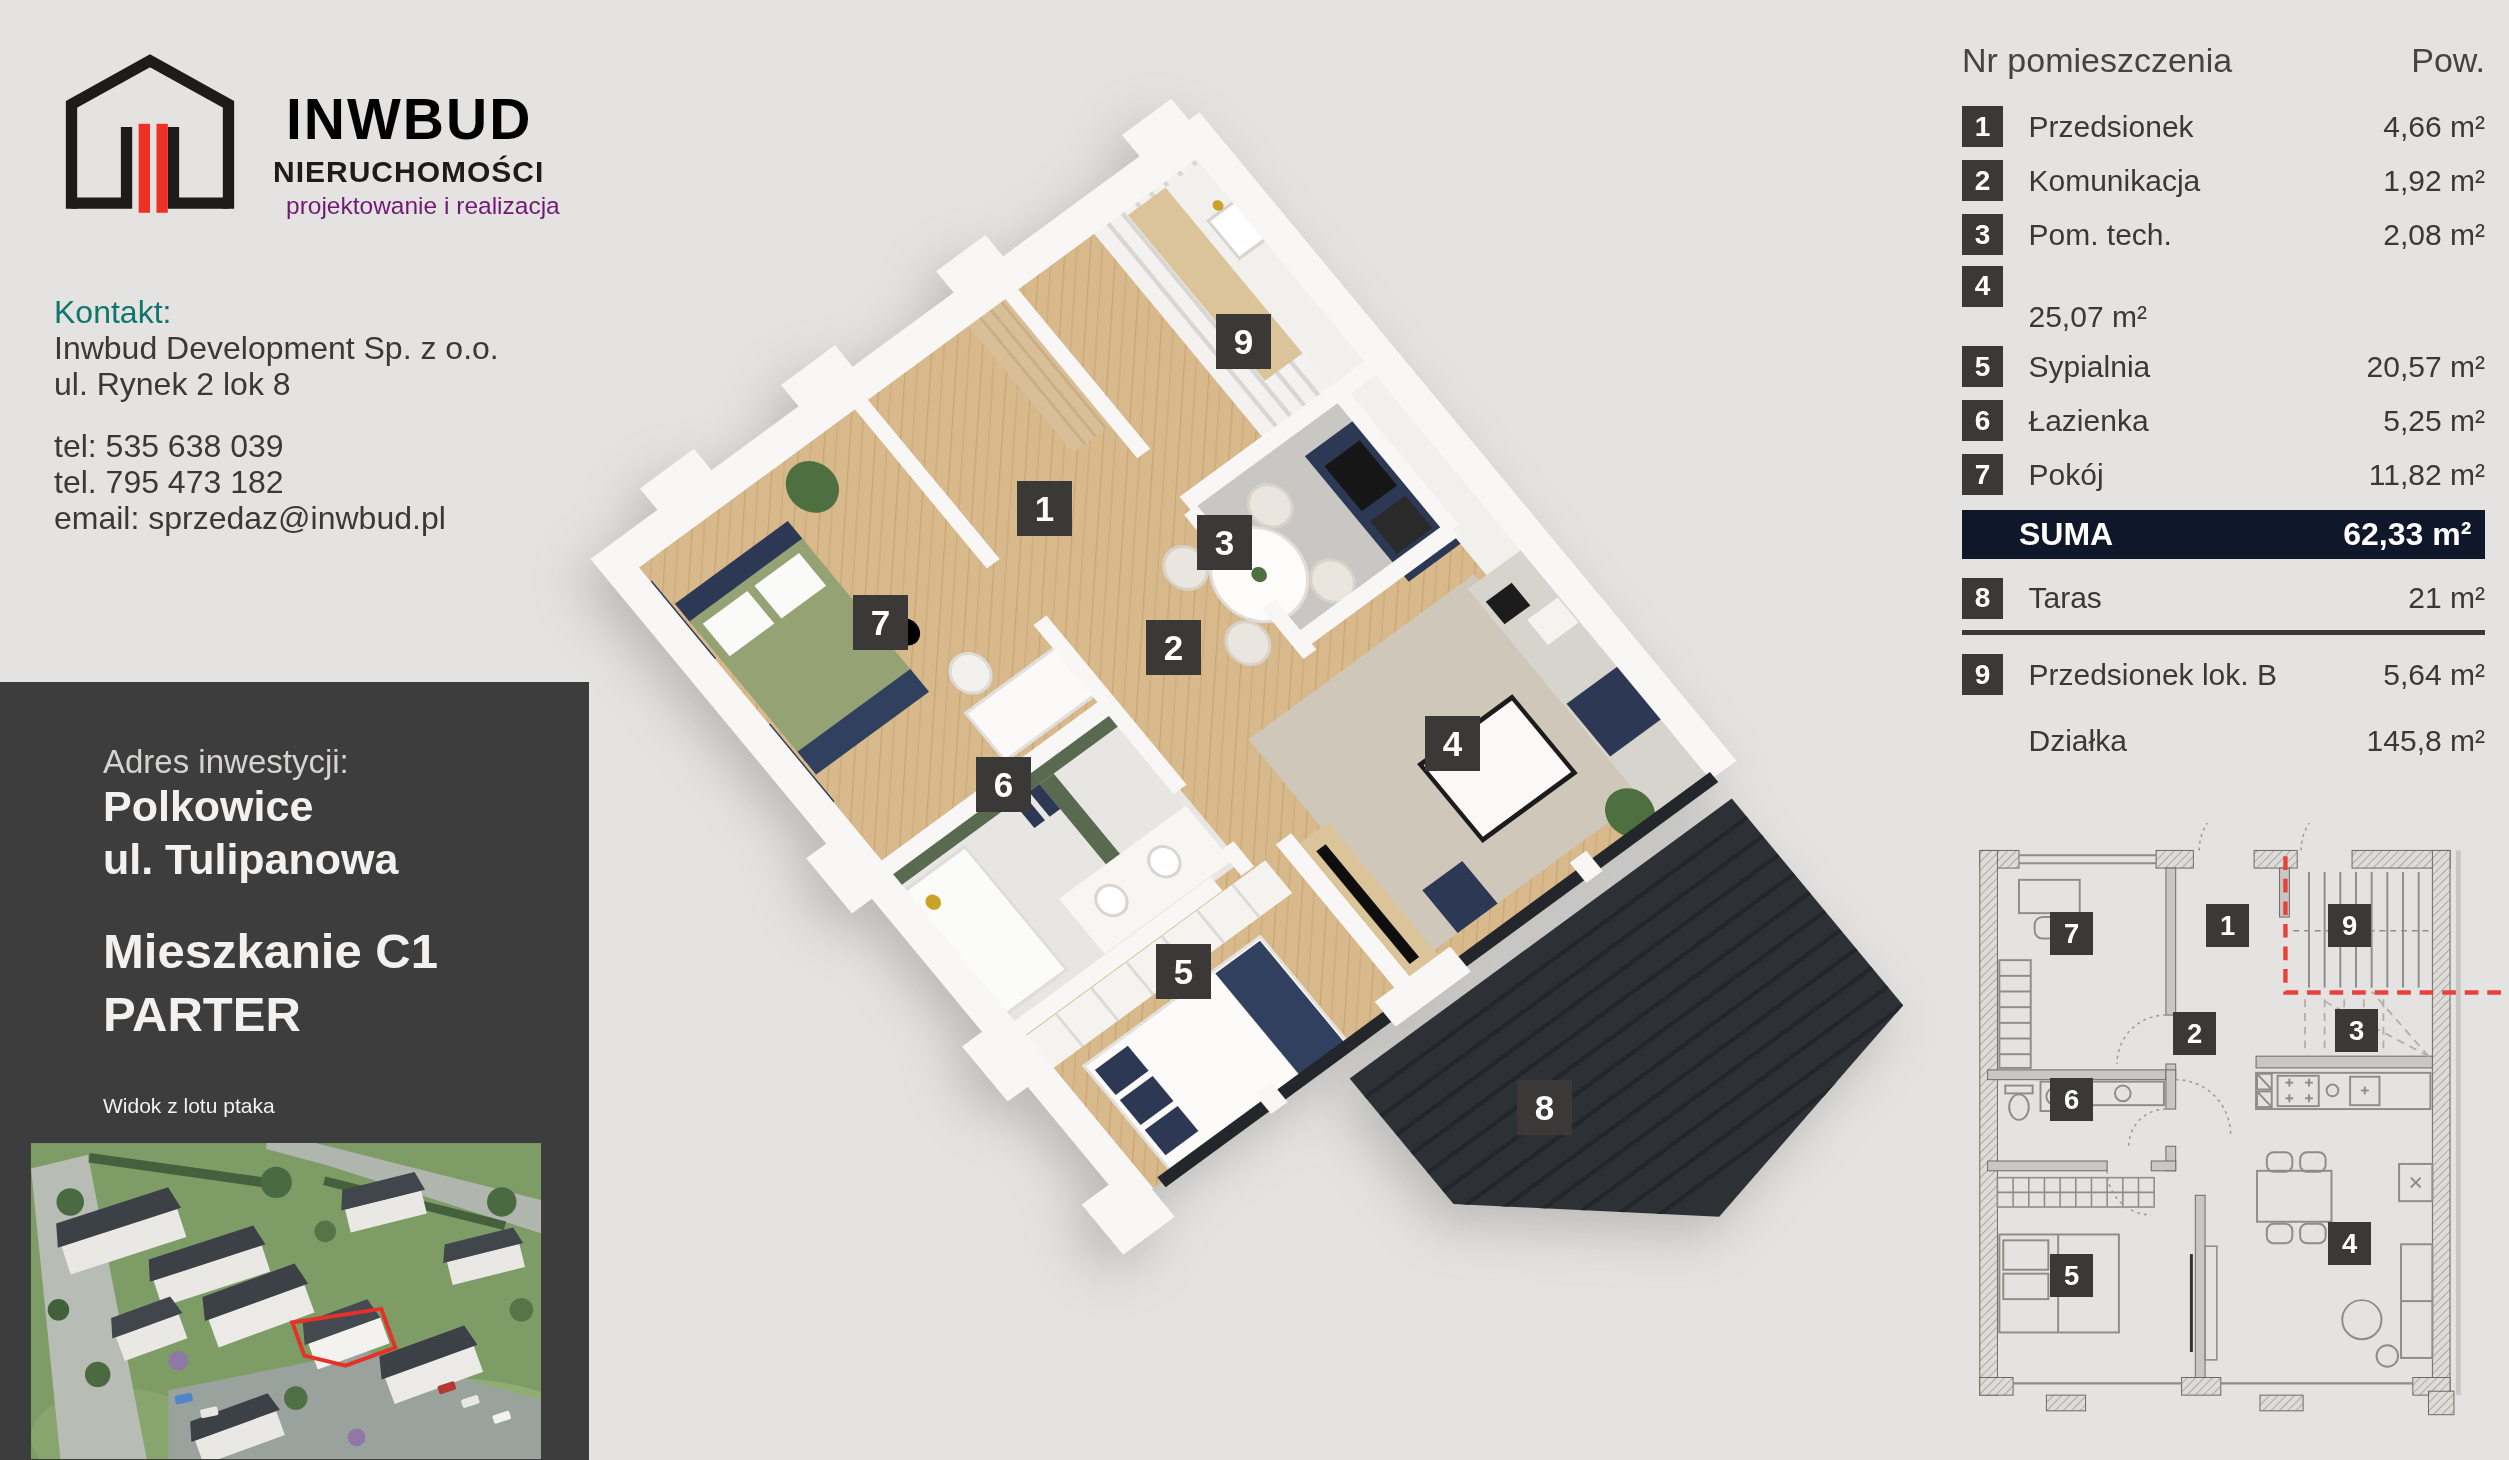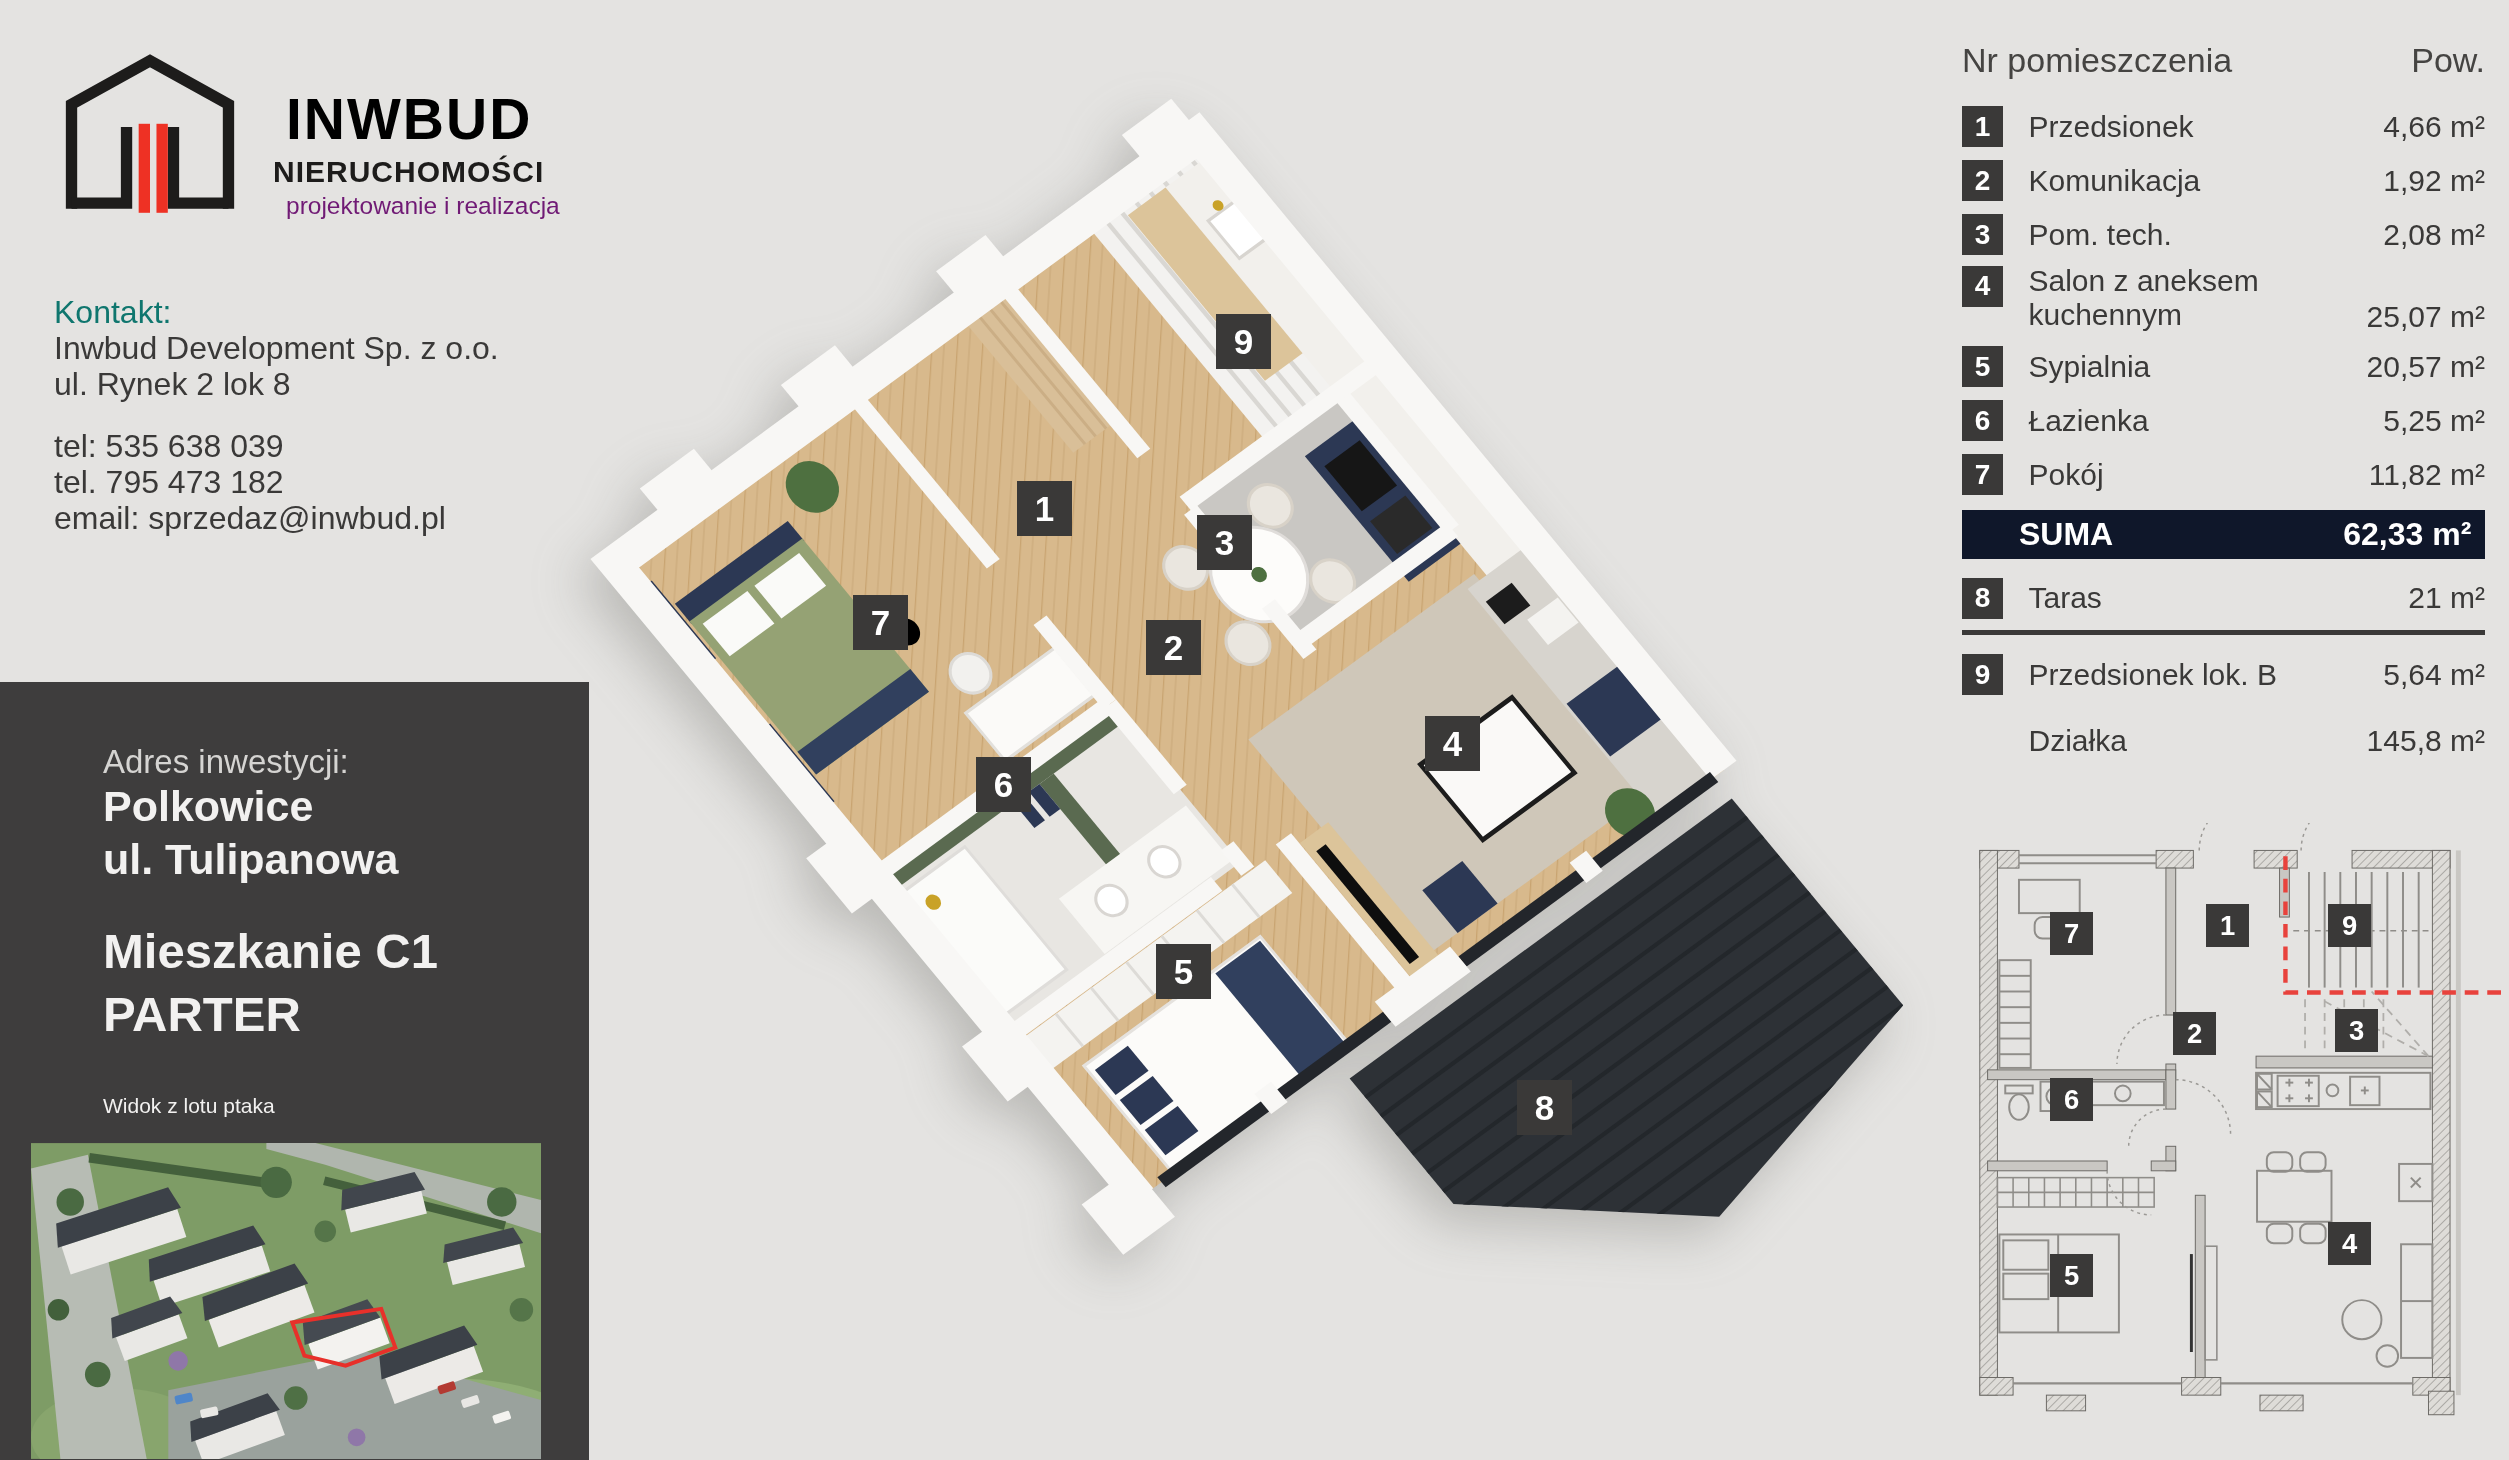--- a/index.html
+++ b/index.html
@@ -356,24 +356,20 @@
     <span class="nm">Komunikacja</span>
     <span class="ar">1,92 m²</span>
   </div>
   <div class="t-row">
     <span class="nb">3</span>
     <span class="nm">Pom. tech.</span>
     <span class="ar">2,08 m²</span>
   </div>
   <div class="t-row tall">
     <span class="nb">4</span>
-    <span class="nm">
-      <span>Salon z aneksem</span><br>
-      <span>kuchennym</span>
-    </span>
     <span class="ar">25,07 m²</span>
   </div>
   <div class="t-row">
     <span class="nb">5</span>
     <span class="nm">Sypialnia</span>
     <span class="ar">20,57 m²</span>
   </div>
   <div class="t-row">
     <span class="nb">6</span>
     <span class="nm">Łazienka</span>

